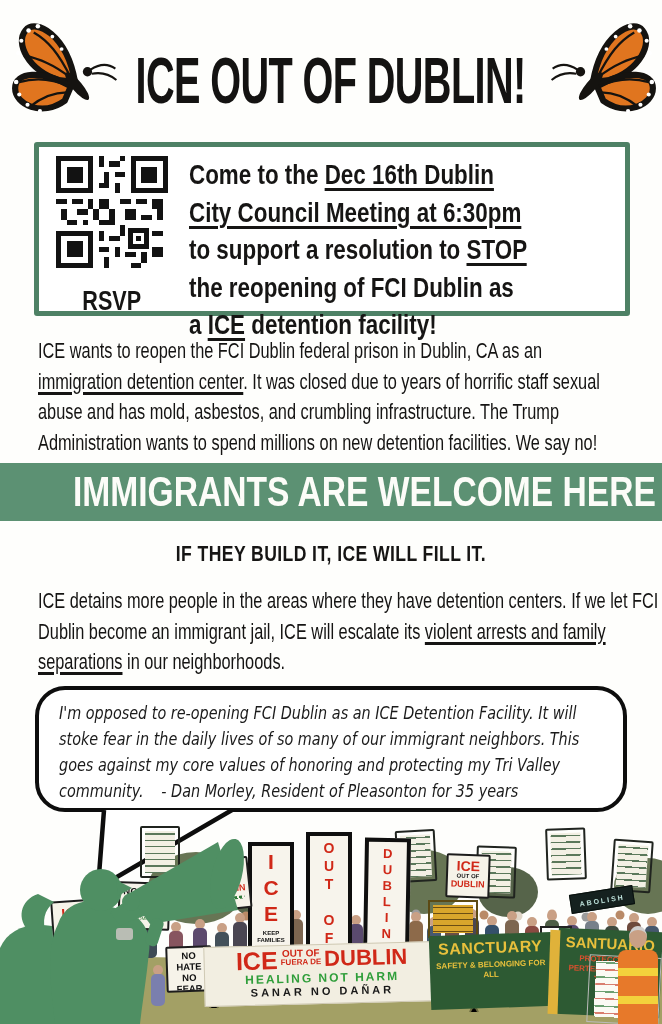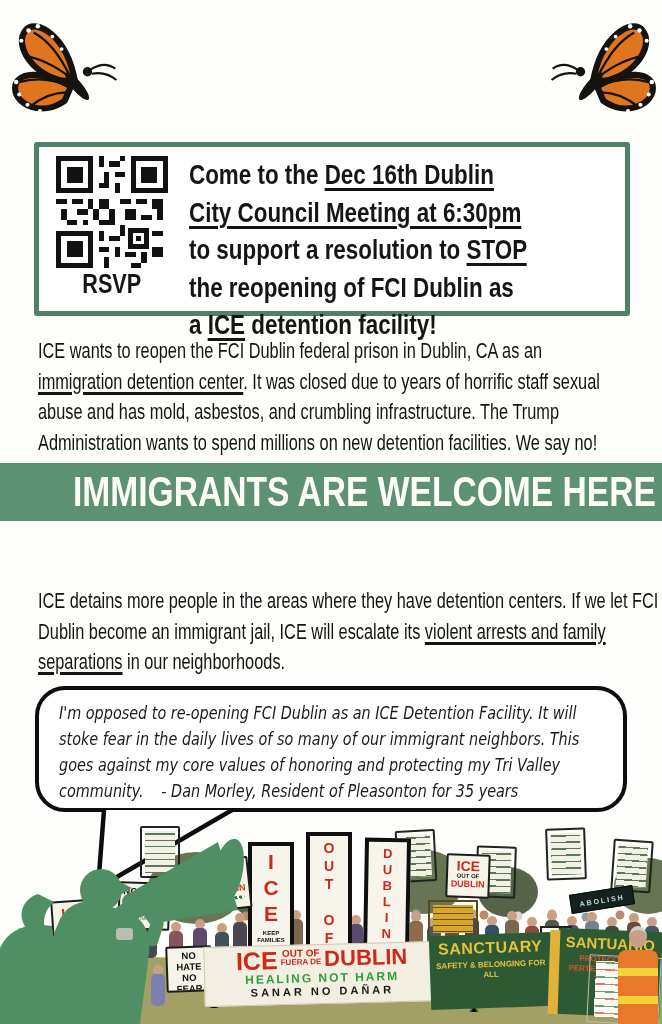--- a/index.html
+++ b/index.html
@@ -18,21 +18,21 @@
   .title span{font-size:64px;font-weight:bold;letter-spacing:-1px;white-space:nowrap;color:#141312;}
   .butterfly{top:18px;width:126px;height:124px;z-index:1;}
   .butterfly.left{left:10px;}
   .butterfly.right{right:4px;transform:scaleX(-1);}
 
   
   .rsvp-box{left:34px;top:142px;width:596px;height:174px;border:5px solid #4e8165;border-radius:3px;
             background:#fff;box-sizing:border-box;display:flex;align-items:flex-start;padding:7px 8px;}
   .qr-col{width:130px;text-align:center;flex:none;}
   .qr-col svg{width:112px;height:112px;display:block;margin:2px auto 0;}
-  .qr-label{font-weight:bold;font-size:27px;margin-top:1px;}
+  .qr-label{font-weight:bold;font-size:27px;margin-top:18px;}
   .rsvp-text{font-weight:bold;font-size:28px;line-height:1.34;width:560px;padding-left:12px;padding-top:2px;}
   .u{text-decoration:underline;text-decoration-thickness:3px;text-underline-offset:4px;}
 
   
   .para{font-size:21.5px;line-height:1.43;letter-spacing:0;color:#151413;}
   .intro{left:38px;top:336px;}
   .intro .cx76l{width:780px;}
   .detain{left:38px;top:586px;}
   .detain .cx76l{width:822px;}
   .para .u{text-decoration-thickness:2.5px;text-underline-offset:3px;}
@@ -155,20 +155,23 @@
         <circle cx="40" cy="18" r="1.8"></circle>
       <circle cx="49" cy="30" r="1.8"></circle>
     </g>
     <g>
       <ellipse cx="64" cy="66" rx="5" ry="17" transform="rotate(-40 64 66)" fill="#151310"></ellipse>
       <circle cx="74" cy="52" r="4.5" fill="#151310"></circle>
       <path d="M77 50 C86 44 94 44 101 49 M78 54 C88 52 96 55 102 60" stroke="#151310" stroke-width="2" fill="none"></path>
     </g>
   </svg>
 
+  <div class="abs title">
+    <span class="cx62">ICE OUT OF DUBLIN!</span>
+  </div>
 
   <svg class="abs butterfly right" viewBox="0 0 120 120">
     <g stroke="#151310" stroke-linejoin="round">
       <path d="M62 62 C54 16 24 0 14 12 C4 24 16 50 46 60 Z" fill="#e0751f" stroke-width="6"></path>
       <path d="M58 66 C30 50 4 52 4 68 C4 84 30 96 52 80 Z" fill="#e0751f" stroke-width="6"></path>
       <g stroke-width="2.2" fill="none">
         <path d="M58 58 C46 34 36 22 22 14"></path>
           <path d="M58 58 C40 44 28 40 12 36"></path>
         <path d="M56 66 C38 58 22 58 8 62"></path>
           <path d="M54 72 C40 72 28 78 18 86"></path>
@@ -259,20 +262,23 @@
   </div>
 
   <div class="abs para intro">
     <span class="cx76l"><span>ICE wants to reopen the FCI Dublin federal prison in Dublin, CA as an </span><span class="u">immigration detention center</span><span>. It was closed due to years of horrific staff sexual abuse and has mold, asbestos, and crumbling infrastructure. The Trump Administration wants to spend millions on new detention facilities. We say no!</span></span>
   </div>
 
   <div class="abs welcome">
     <span class="cx80c">IMMIGRANTS ARE WELCOME HERE</span>
   </div>
 
+  <div class="abs subhead">
+    <span class="cx80c">IF THEY BUILD IT, ICE WILL FILL IT.</span>
+  </div>
 
   <div class="abs para detain">
     <span class="cx76l"><span>ICE detains more people in the areas where they have detention centers. If we let FCI Dublin become an immigrant jail, ICE will escalate its </span><span class="u">violent arrests and family separations</span><span> in our neighborhoods.</span></span>
   </div>
 
   <div class="abs bubble">
     <div class="bubble-inner cx80l">
       <span>I'm opposed to re-opening FCI Dublin as an ICE Detention Facility. It will stoke fear in the daily lives of so many of our immigrant neighbors. This goes against my core values of honoring and protecting my Tri Valley community.</span><span class="attribution">- Dan Morley, Resident of Pleasonton for 35 years</span>
     </div>
   </div>

